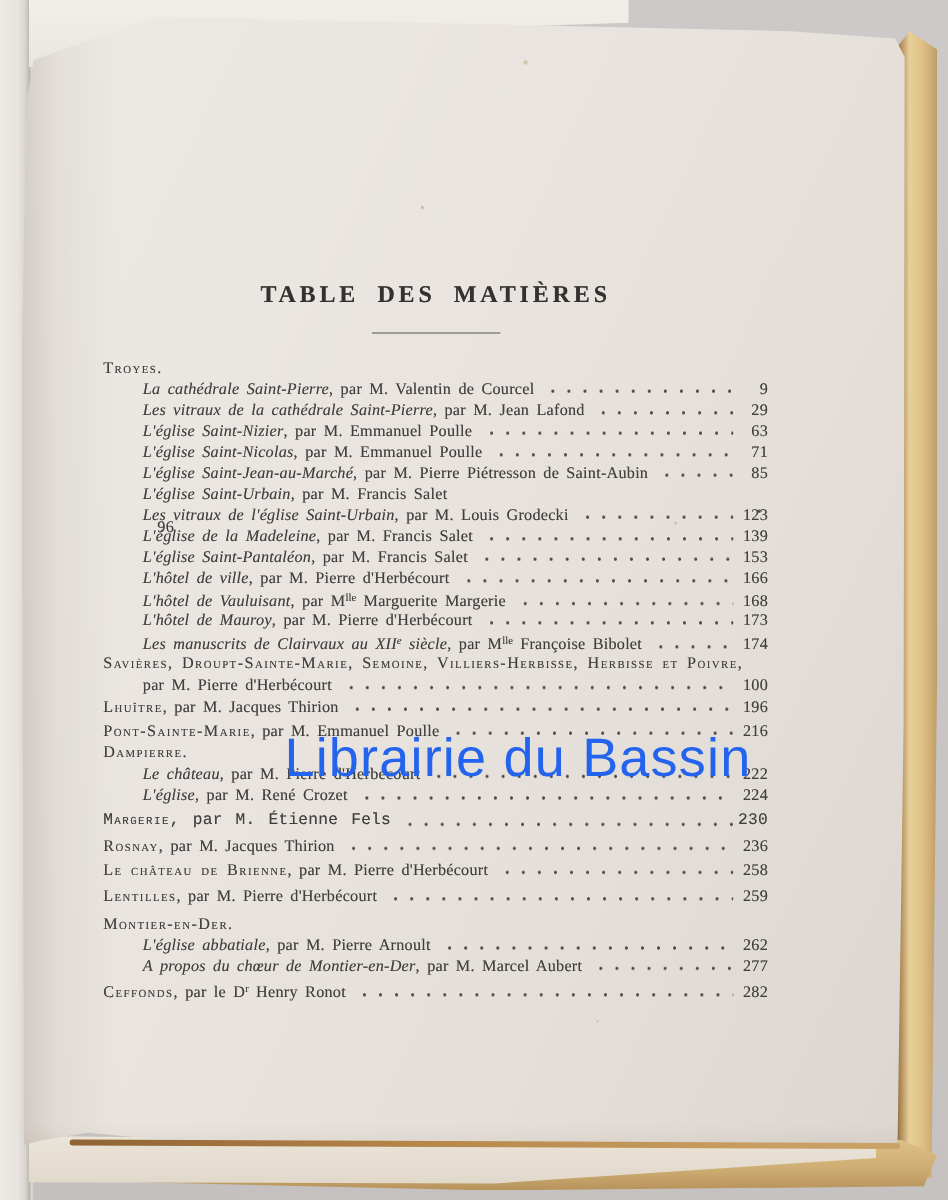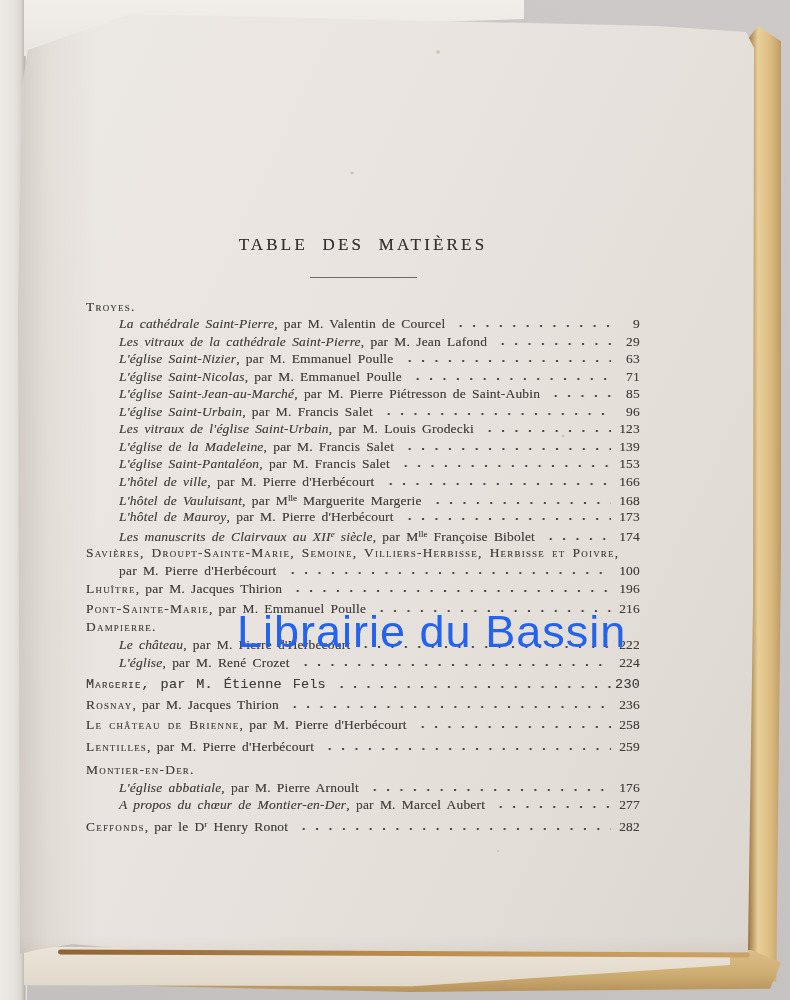--- a/index.html
+++ b/index.html
@@ -53,21 +53,21 @@
   
   .page-bottom-line{
     position:absolute;left:58px;top:951px;width:692px;height:4.5px;z-index:5;
     border-radius:3px;transform:rotate(0.25deg);
     background:linear-gradient(to right,#8f6334,#b8894b 45%,#c99e61 85%,#caa267);
   }
   
   .content{position:absolute;left:86px;top:0;width:554px;height:1000px;z-index:6;}
   .title{
     position:absolute;top:235px;left:0;width:554px;text-align:center;
-    font-size:17px;font-weight:normal;color:#343230;
+    font-size:20px;font-weight:bold;color:#343230;
     letter-spacing:3.2px;word-spacing:7px;
     text-shadow:0 0 .5px rgba(60,55,50,.6);
   }
   .title-rule{position:absolute;top:277px;left:224px;width:107px;height:1px;background:#6e6a66;}
   .row{
     position:absolute;left:0;width:554px;display:flex;align-items:baseline;
     font-size:13.5px;line-height:15px;color:#413f3d;
     letter-spacing:.2px;word-spacing:2.5px;white-space:pre;
     text-shadow:0 0 .5px rgba(70,65,60,.5);
   }
@@ -106,39 +106,39 @@
 <div class="content">
   <div class="title">TABLE DES MATIÈRES</div>
   <div class="title-rule"></div>
   <div>
       <div class="row section" style="top: 299px;"><span><span class="seg-sc">Troyes.</span></span></div>
       <div class="row sub" style="top: 316px;"><span><span class="seg-it">La cathédrale Saint-Pierre</span><span class="seg-ro">, par M. Valentin de Courcel</span></span><span class="leader"></span><span class="pg">9</span></div>
       <div class="row sub" style="top: 334px;"><span><span class="seg-it">Les vitraux de la cathédrale Saint-Pierre</span><span class="seg-ro">, par M. Jean Lafond</span></span><span class="leader"></span><span class="pg">29</span></div>
       <div class="row sub" style="top: 351px;"><span><span class="seg-it">L'église Saint-Nizier</span><span class="seg-ro">, par M. Emmanuel Poulle</span></span><span class="leader"></span><span class="pg">63</span></div>
       <div class="row sub" style="top: 369px;"><span><span class="seg-it">L'église Saint-Nicolas</span><span class="seg-ro">, par M. Emmanuel Poulle</span></span><span class="leader"></span><span class="pg">71</span></div>
       <div class="row sub" style="top: 386px;"><span><span class="seg-it">L'église Saint-Jean-au-Marché</span><span class="seg-ro">, par M. Pierre Piétresson de Saint-Aubin</span></span><span class="leader"></span><span class="pg">85</span></div>
-      <div class="row sub" style="top: 404px;"><span><span class="seg-it">L'église Saint-Urbain</span><span class="seg-ro">, par M. Francis Salet</span></span><span class="leader"></span><span class="pg">96</span></div>
+      <div class="row sub" style="top: 404px; flex-direction: column;"><span><span class="seg-it">L'église Saint-Urbain</span><span class="seg-ro">, par M. Francis Salet</span></span><span class="leader"></span><span class="pg">96</span></div>
       <div class="row sub" style="top: 421px;"><span><span class="seg-it">Les vitraux de l'église Saint-Urbain</span><span class="seg-ro">, par M. Louis Grodecki</span></span><span class="leader"></span><span class="pg">123</span></div>
       <div class="row sub" style="top: 439px;"><span><span class="seg-it">L'église de la Madeleine</span><span class="seg-ro">, par M. Francis Salet</span></span><span class="leader"></span><span class="pg">139</span></div>
       <div class="row sub" style="top: 456px;"><span><span class="seg-it">L'église Saint-Pantaléon</span><span class="seg-ro">, par M. Francis Salet</span></span><span class="leader"></span><span class="pg">153</span></div>
       <div class="row sub" style="top: 474px;"><span><span class="seg-it">L'hôtel de ville</span><span class="seg-ro">, par M. Pierre d'Herbécourt</span></span><span class="leader"></span><span class="pg">166</span></div>
       <div class="row sub" style="top: 491px;"><span><span class="seg-it">L'hôtel de Vauluisant</span><span class="seg-ro">, par M</span><span class="seg-sup">lle</span><span class="seg-ro"> Marguerite Margerie</span></span><span class="leader"></span><span class="pg">168</span></div>
       <div class="row sub" style="top: 509px;"><span><span class="seg-it">L'hôtel de Mauroy</span><span class="seg-ro">, par M. Pierre d'Herbécourt</span></span><span class="leader"></span><span class="pg">173</span></div>
       <div class="row sub" style="top: 527px;"><span><span class="seg-it">Les manuscrits de Clairvaux au XII</span><span class="seg-itsup">e</span><span class="seg-it"> siècle</span><span class="seg-ro">, par M</span><span class="seg-sup">lle</span><span class="seg-ro"> Françoise Bibolet</span></span><span class="leader"></span><span class="pg">174</span></div>
       <div class="row section" style="top: 545px;"><span><span class="seg-sc">Savières, Droupt-Sainte-Marie, Semoine, Villiers-Herbisse, Herbisse et Poivre,</span></span></div>
       <div class="row sub" style="top: 563px;"><span><span class="seg-ro">par M. Pierre d'Herbécourt</span></span><span class="leader"></span><span class="pg">100</span></div>
       <div class="row section" style="top: 581px;"><span><span class="seg-sc">Lhuître</span><span class="seg-ro">, par M. Jacques Thirion</span></span><span class="leader"></span><span class="pg">196</span></div>
       <div class="row section" style="top: 601px;"><span><span class="seg-sc">Pont-Sainte-Marie</span><span class="seg-ro">, par M. Emmanuel Poulle</span></span><span class="leader"></span><span class="pg">216</span></div>
       <div class="row section" style="top: 619px;"><span><span class="seg-sc">Dampierre.</span></span></div>
       <div class="row sub" style="top: 637px;"><span><span class="seg-it">Le château</span><span class="seg-ro">, par M. Pierre d'Herbécourt</span></span><span class="leader"></span><span class="pg">222</span></div>
       <div class="row sub" style="top: 655px;"><span><span class="seg-it">L'église</span><span class="seg-ro">, par M. René Crozet</span></span><span class="leader"></span><span class="pg">224</span></div>
       <div class="row section" style="top: 677px; font-family: Liberation Mono, monospace;"><span><span class="seg-sc">Margerie</span><span class="seg-ro">, par M. Étienne Fels</span></span><span class="leader"></span><span class="pg">230</span></div>
       <div class="row section" style="top: 697px;"><span><span class="seg-sc">Rosnay</span><span class="seg-ro">, par M. Jacques Thirion</span></span><span class="leader"></span><span class="pg">236</span></div>
       <div class="row section" style="top: 717px;"><span><span class="seg-sc">Le château de Brienne</span><span class="seg-ro">, par M. Pierre d'Herbécourt</span></span><span class="leader"></span><span class="pg">258</span></div>
       <div class="row section" style="top: 739px;"><span><span class="seg-sc">Lentilles</span><span class="seg-ro">, par M. Pierre d'Herbécourt</span></span><span class="leader"></span><span class="pg">259</span></div>
       <div class="row section" style="top: 762px;"><span><span class="seg-sc">Montier-en-Der.</span></span></div>
-      <div class="row sub" style="top: 780px;"><span><span class="seg-it">L'église abbatiale</span><span class="seg-ro">, par M. Pierre Arnoult</span></span><span class="leader"></span><span class="pg">176</span></div>
+      <div class="row sub" style="top: 780px;"><span><span class="seg-it">L'église abbatiale</span><span class="seg-ro">, par M. Pierre Arnoult</span></span><span class="leader"></span><span class="pg">262</span></div>
       <div class="row sub" style="top: 797px;"><span><span class="seg-it">A propos du chœur de Montier-en-Der</span><span class="seg-ro">, par M. Marcel Aubert</span></span><span class="leader"></span><span class="pg">277</span></div>
       <div class="row section" style="top: 817px;"><span><span class="seg-sc">Ceffonds</span><span class="seg-ro">, par le D</span><span class="seg-sup">r</span><span class="seg-ro"> Henry Ronot</span></span><span class="leader"></span><span class="pg">282</span></div>
     </div>
 </div>
 
 <div class="watermark">Librairie du Bassin</div>
 
 </body></html>

